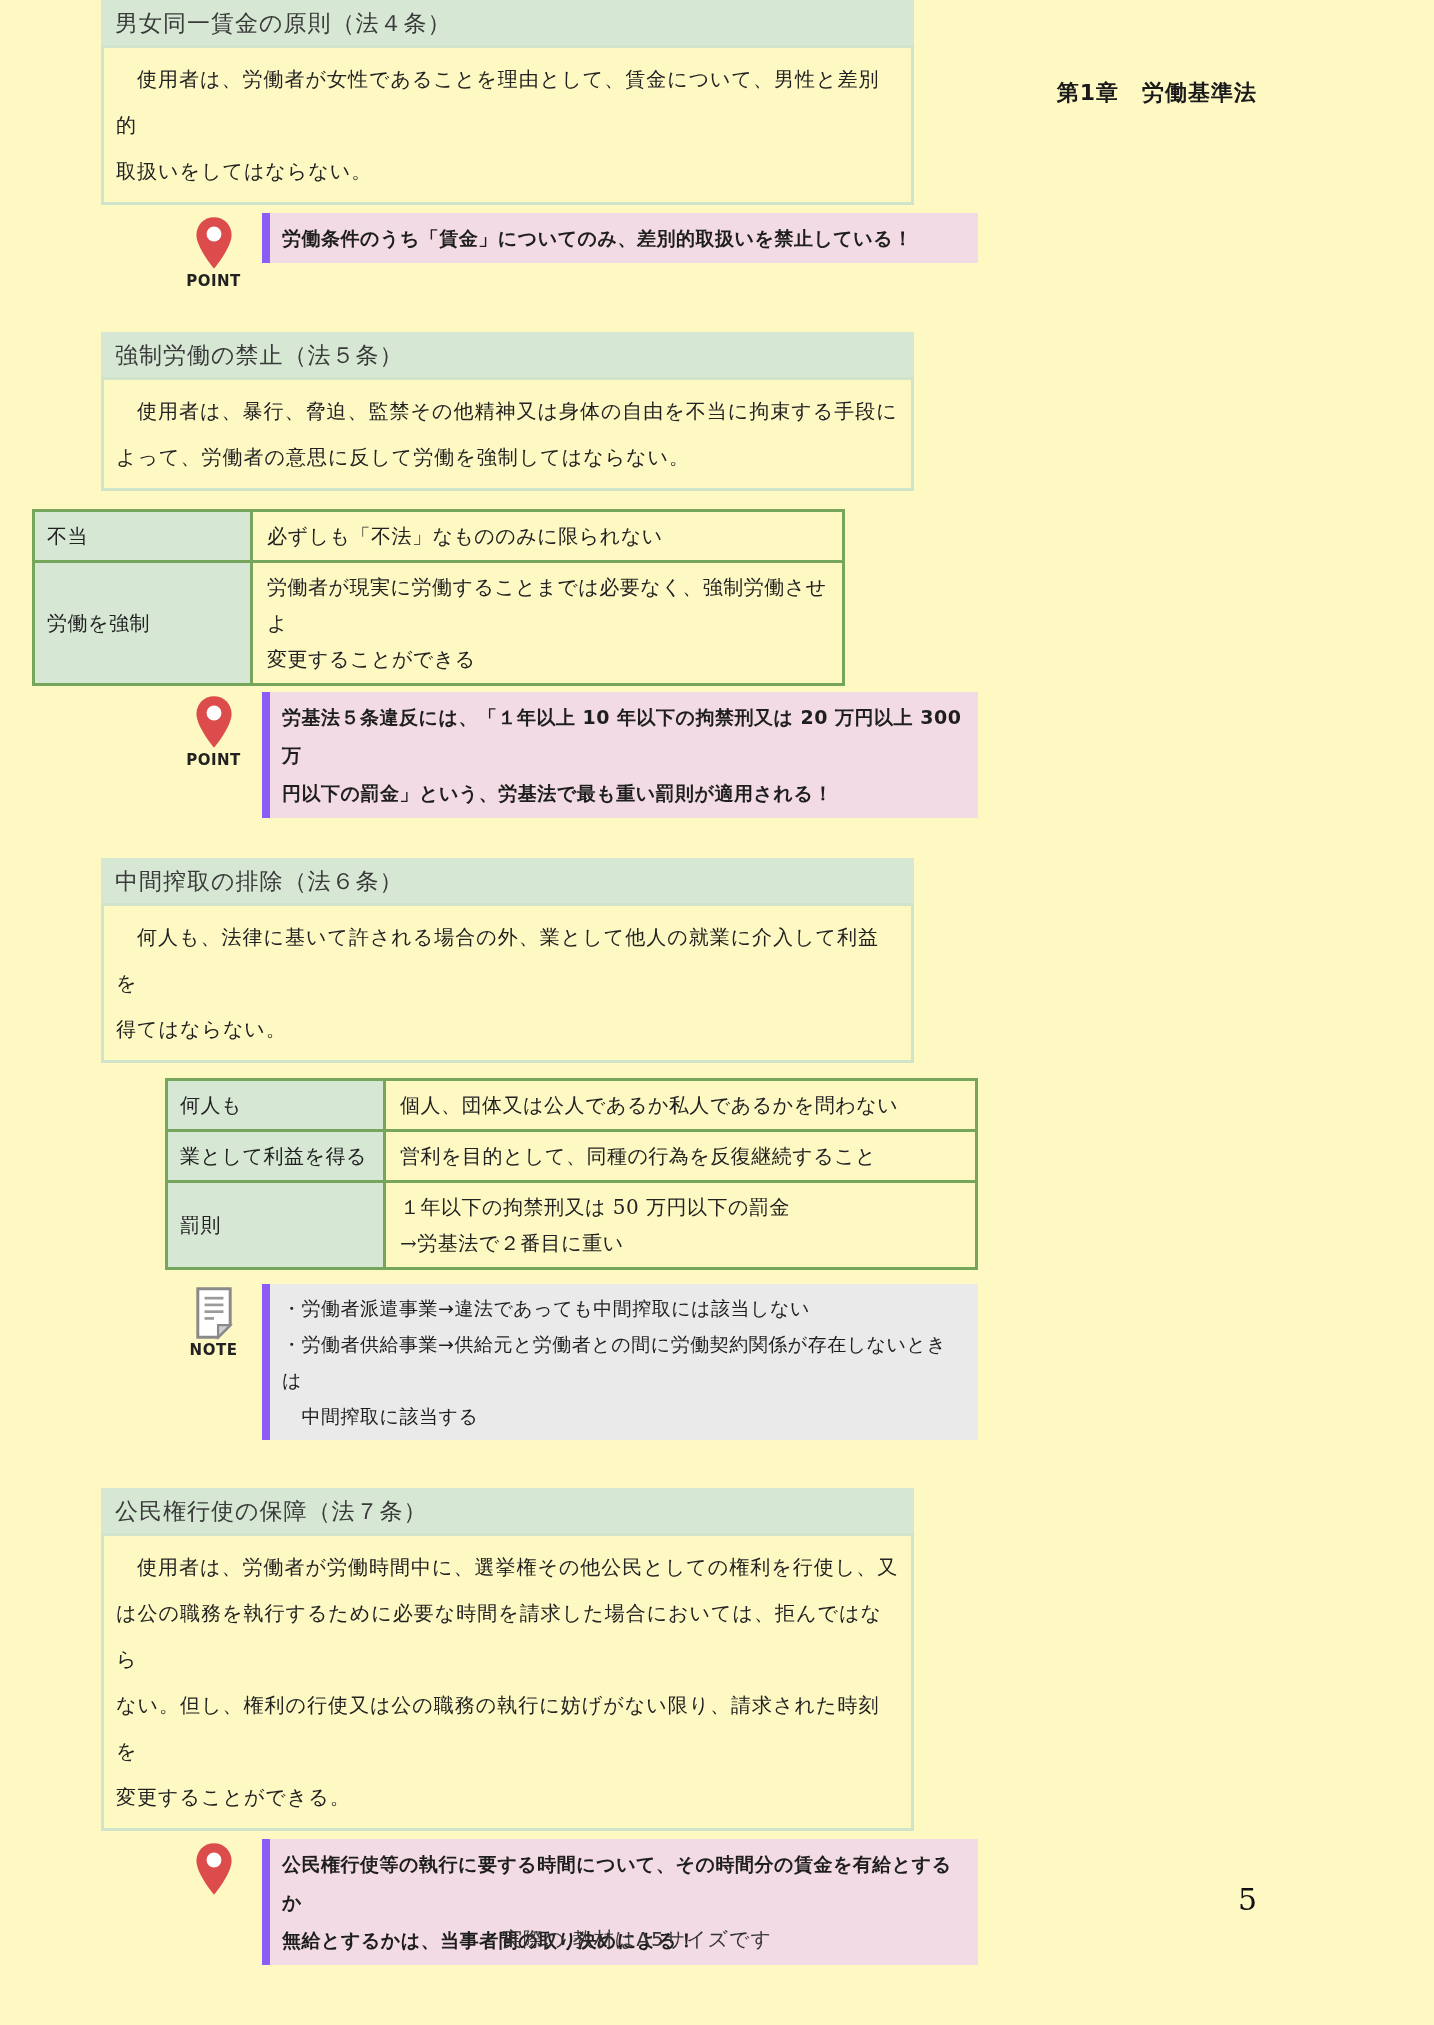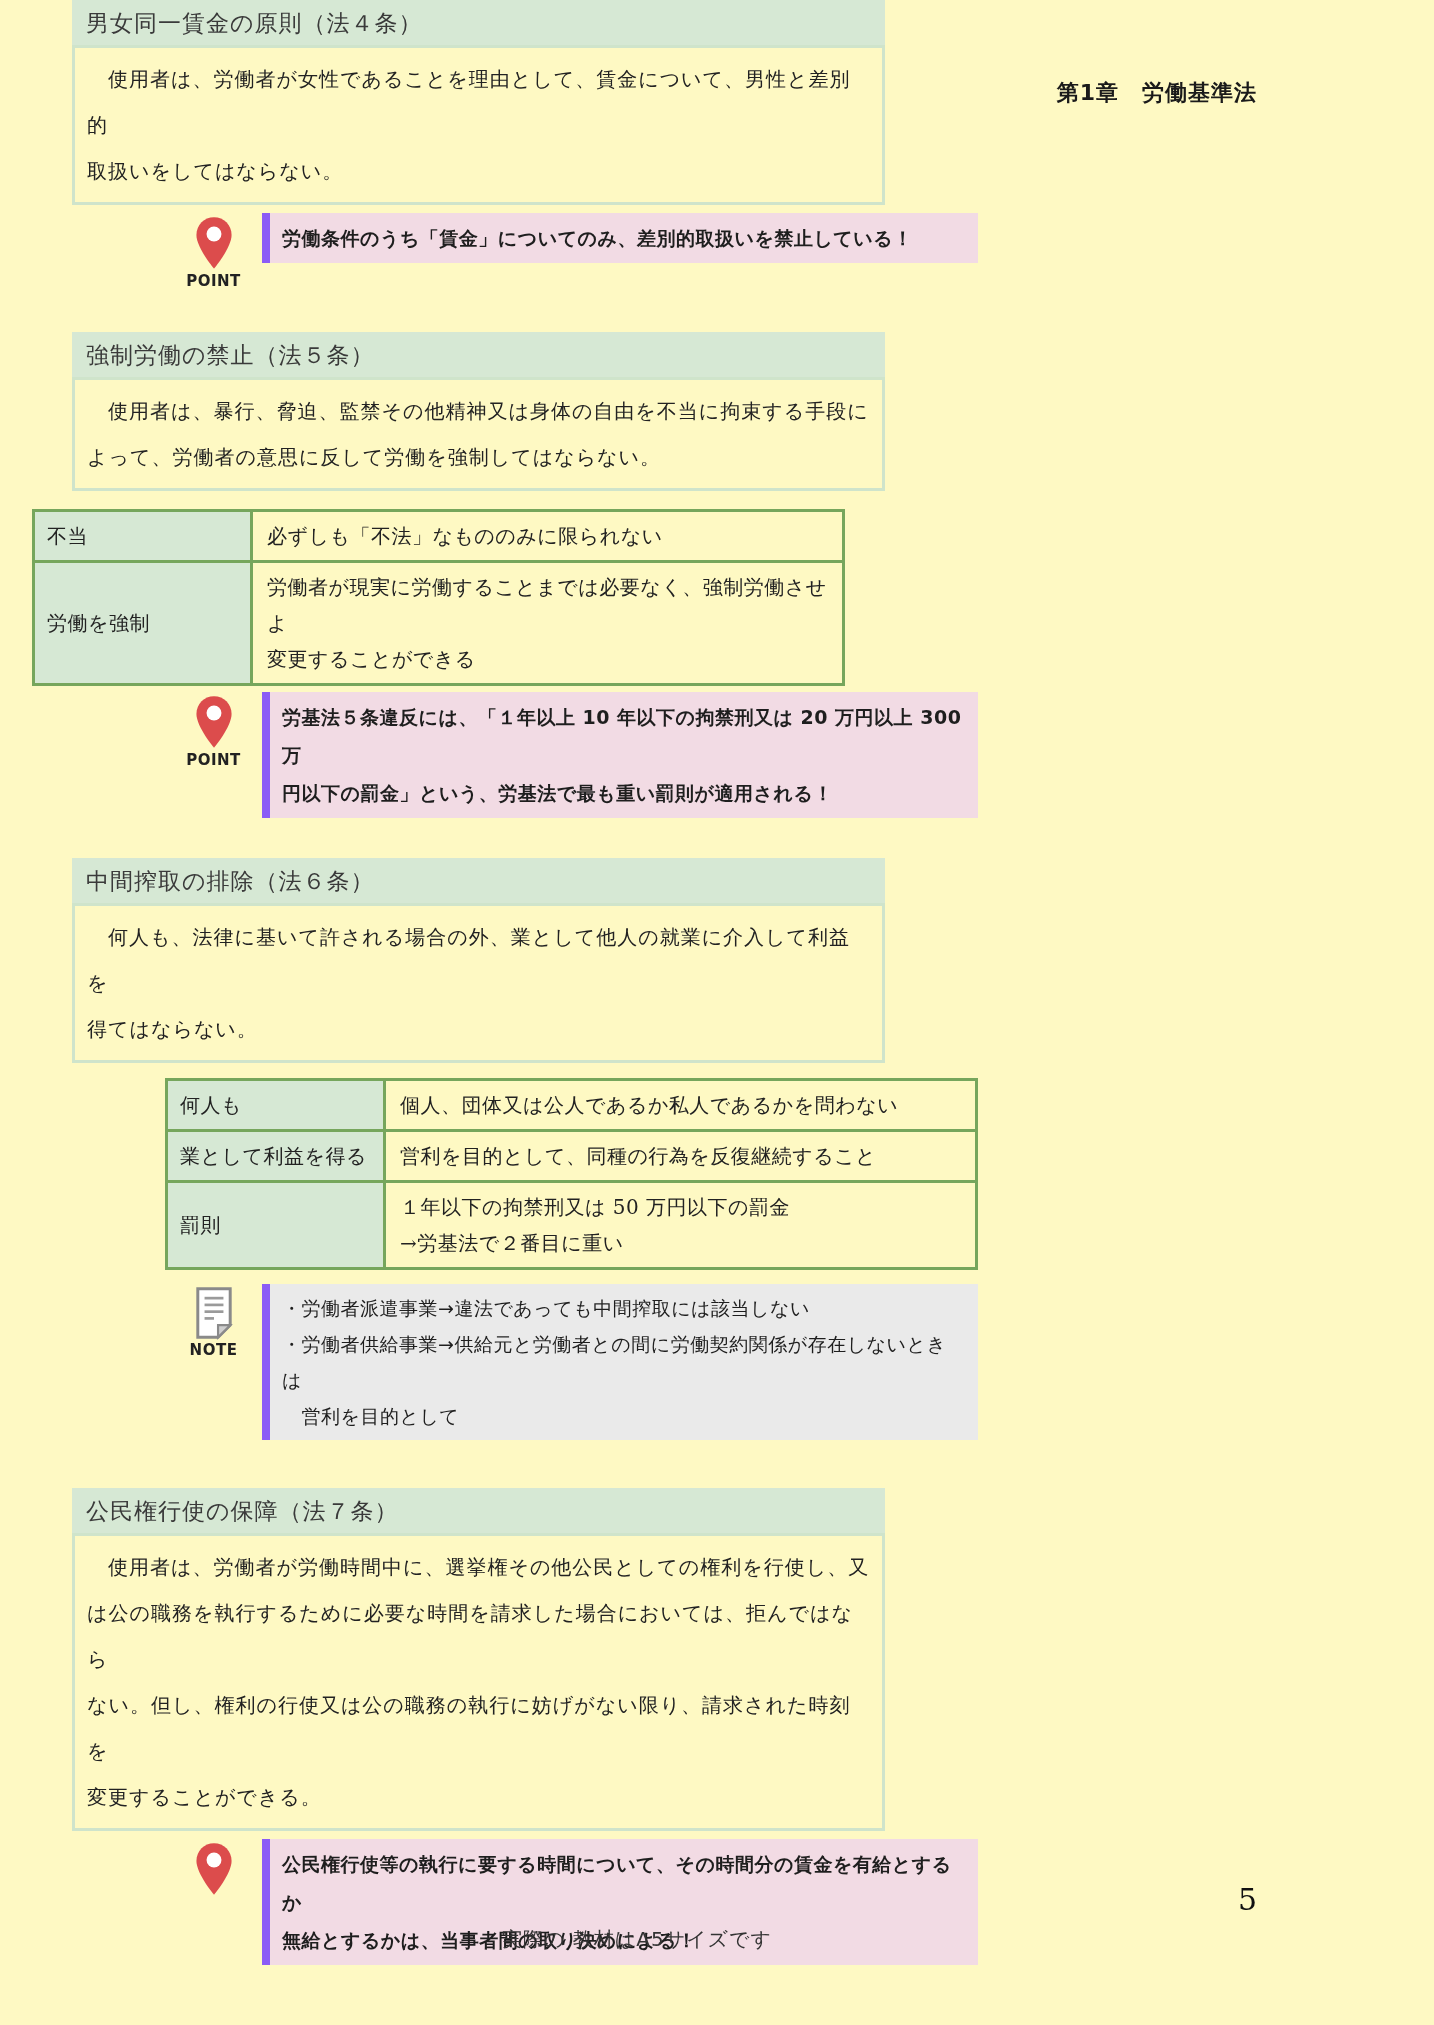--- a/index.html
+++ b/index.html
@@ -11,21 +11,21 @@
     overflow:hidden;
     font-family:"DejaVu Serif", serif;
     color:#222222;
   }
   .running-header {
     position:absolute; top:78px; right:177px;
     font-family:"DejaVu Sans", sans-serif;
     font-weight:700; font-size:22px; color:#1a1a1a;
     letter-spacing:1px;
   }
-  .law-section { margin-left:72px; width:813px; box-sizing:border-box; }
+  .law-section { margin-left:101px; width:813px; box-sizing:border-box; }
   .section-title {
     background:#d6e8d4;
     font-family:"DejaVu Serif", serif;
     font-size:23px; color:#3a3a3a;
     height:45px; box-sizing:border-box;
     padding:8px 14px 0 14px;
     letter-spacing:1px;
   }
   .section-body {
     border:3px solid #cfe4cb;
@@ -205,21 +205,21 @@
         <line x1="10" y1="9" x2="24" y2="9" stroke="#9a9a9a" stroke-width="2"></line>
         <line x1="10" y1="14" x2="24" y2="14" stroke="#9a9a9a" stroke-width="2"></line>
         <line x1="10" y1="19" x2="24" y2="19" stroke="#9a9a9a" stroke-width="2"></line>
         <line x1="10" y1="24" x2="17" y2="24" stroke="#9a9a9a" stroke-width="2"></line>
       </svg>
       <span class="icon-label">NOTE</span>
     </div>
     <div class="callout-box note-box">
       <span class="callout-text note-text">・労働者派遣事業→違法であっても中間搾取には該当しない
 ・労働者供給事業→供給元と労働者との間に労働契約関係が存在しないときは
-　営利を目的として</span>
+　中間搾取に該当する</span>
     </div>
   </div>
 
   <section class="law-section m-sec4">
     <div class="section-title">公民権行使の保障（法７条）</div>
     <div class="section-body">　使用者は、労働者が労働時間中に、選挙権その他公民としての権利を行使し、又
 は公の職務を執行するために必要な時間を請求した場合においては、拒んではなら
 ない。但し、権利の行使又は公の職務の執行に妨げがない限り、請求された時刻を
 変更することができる。</div>
   </section>

